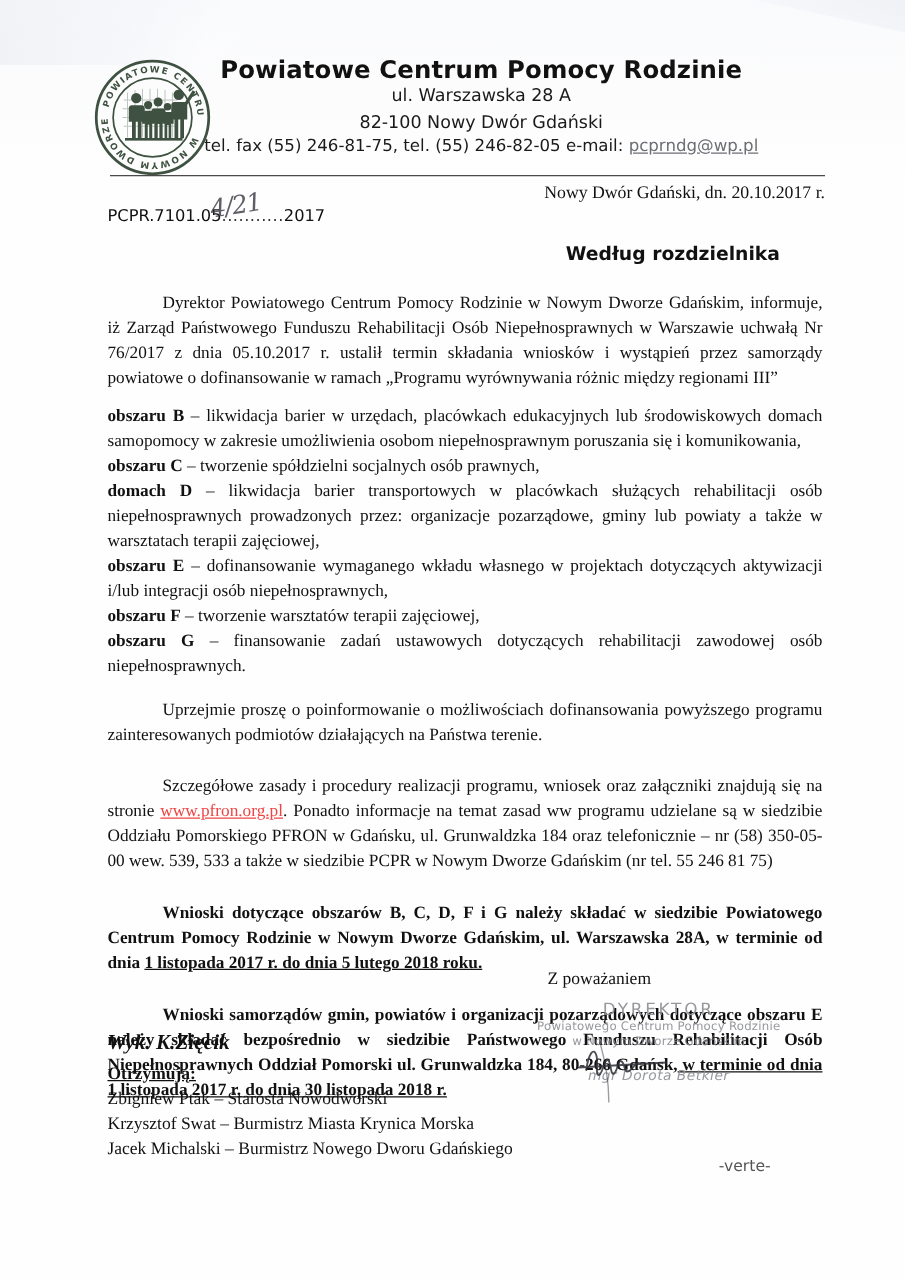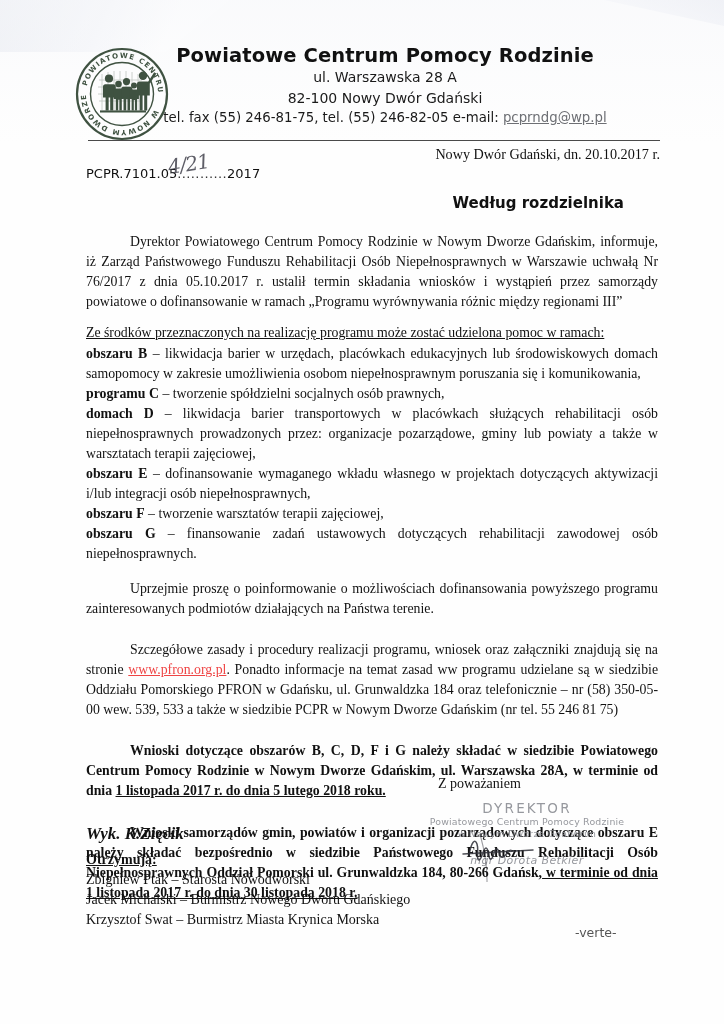--- a/index.html
+++ b/index.html
@@ -216,25 +216,24 @@
 
   <div class="ref-line"><span>PCPR.7101.05</span><span class="ref-dots">...........</span><span>2017</span></div>
   <div class="handwritten">4/21</div>
 
   <div class="addressee">Według rozdzielnika</div>
 
   <div class="body">
 
     <p class="para">Dyrektor Powiatowego Centrum Pomocy Rodzinie w Nowym Dworze Gdańskim, informuje, iż Zarząd Państwowego Funduszu Rehabilitacji Osób Niepełnosprawnych w Warszawie uchwałą Nr 76/2017 z dnia 05.10.2017 r. ustalił termin składania wniosków i wystąpień przez samorządy powiatowe o dofinansowanie w ramach „Programu wyrównywania różnic między regionami III”</p>
 
-    <p class="list-head">Ze środków przeznaczonych na realizację programu może zostać udzielona pomoc w ramach:</p>
 
     <p class="item"><span class="b">obszaru B</span><span> – likwidacja barier w urzędach, placówkach edukacyjnych lub środowiskowych domach samopomocy w zakresie umożliwienia osobom niepełnosprawnym poruszania się i komunikowania,</span></p>
 
-    <p class="item"><span class="b">programu C</span><span> – tworzenie spółdzielni socjalnych osób prawnych,</span></p>
+    <p class="item"><span class="b">obszaru C</span><span> – tworzenie spółdzielni socjalnych osób prawnych,</span></p>
 
     <p class="item"><span class="b">domach D</span><span> – likwidacja barier transportowych w placówkach służących rehabilitacji osób niepełnosprawnych prowadzonych przez: organizacje pozarządowe, gminy lub powiaty a także w warsztatach terapii zajęciowej,</span></p>
 
     <p class="item"><span class="b">obszaru E</span><span> – dofinansowanie wymaganego wkładu własnego w projektach dotyczących aktywizacji i/lub integracji osób niepełnosprawnych,</span></p>
 
     <p class="item"><span class="b">obszaru F</span><span> – tworzenie warsztatów terapii zajęciowej,</span></p>
 
     <p class="item"><span class="b">obszaru G</span><span> – finansowanie zadań ustawowych dotyczących rehabilitacji zawodowej osób niepełnosprawnych.</span></p>
 
     <div class="spacer-md"></div>
@@ -271,19 +270,19 @@
       <path d="M25 12 C30 30, 34 52, 31 74" stroke-width="1.1" opacity="0.55"></path>
     </g>
   </svg>
 
   <div class="wyk">Wyk. K.Zięcik</div>
 
   <div class="recv-head">Otrzymują:</div>
 
   <div class="recv-list">
     <div>Zbigniew Ptak – Starosta Nowodworski</div>
+    <div>Krzysztof Swat – Burmistrz Miasta Krynica Morska</div>
     <div>Jacek Michalski – Burmistrz Nowego Dworu Gdańskiego</div>
-    <div>Krzysztof Swat – Burmistrz Miasta Krynica Morska</div>
   </div>
 
   <div class="verte">-verte-</div>
 
 </div>
 
 </body></html>

